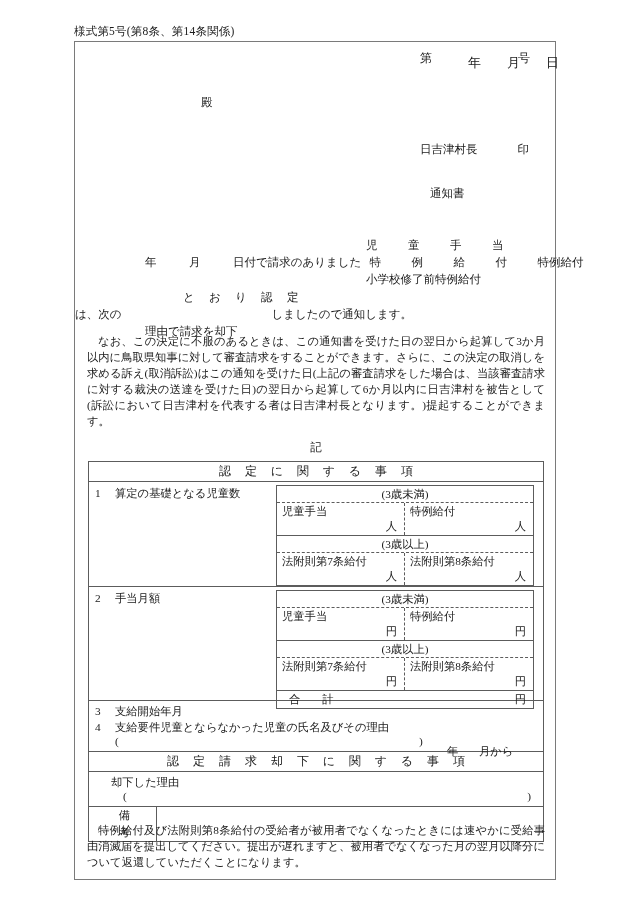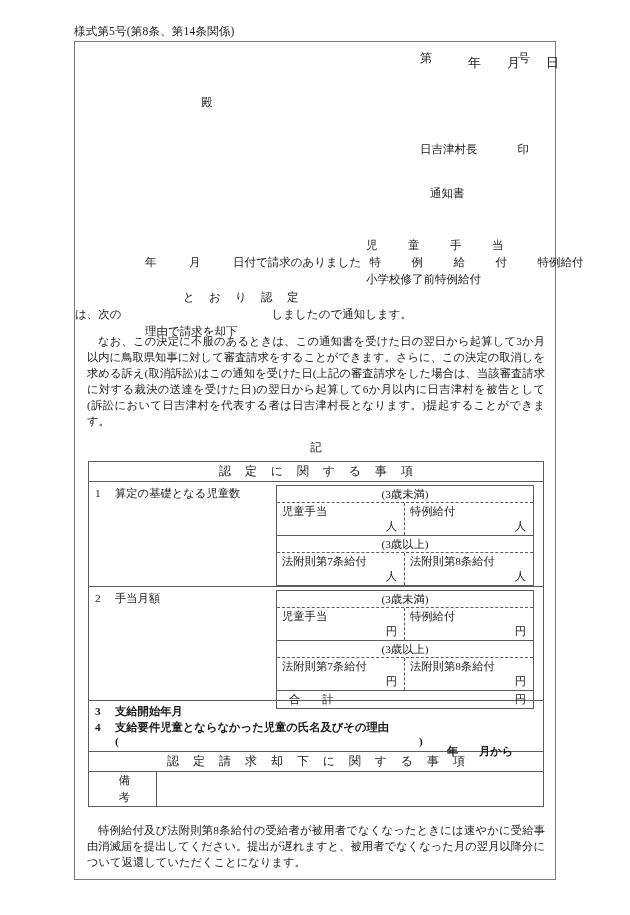--- a/index.html
+++ b/index.html
@@ -146,21 +146,21 @@
   .nest .total {
     display: flex;
     border-top: 1px solid #5c5c5c;
     height: 17px;
     line-height: 17px;
     position: relative;
   }
   .nest .total .tl { padding-left: 12px; letter-spacing: 22px; }
   .nest .total .tu { position: absolute; right: 7px; }
 
-  .line34 { position: relative; height: 100%; font-weight: bold; }
+  .line34 { position: relative; height: 100%; }
   .l3 { position: absolute; left: 6px; top: 3px; white-space: nowrap; }
   .l3 .n { display:inline-block; width: 20px; }
   .l3y { position: absolute; left: 358px; top: 3px; white-space: nowrap; margin-top: 40px; }
   .l3y .g { display:inline-block; width: 32px; }
   .l4 { position: absolute; left: 6px; top: 19px; white-space: nowrap; }
   .l4 .n { display:inline-block; width: 20px; }
   .paren-l { position: absolute; left: 26px; top: 34px; }
   .paren-r { position: absolute; left: 330px; top: 34px; }
 
   .reason-wrap { position: relative; height: 100%; }
@@ -330,20 +330,29 @@
             </div>
           </td>
         </tr>
 
         <tr>
           <td colspan="2" class="hdr">
             <span>認</span><span>定</span><span>請</span><span>求</span><span>却</span><span>下</span><span>に</span><span>関</span><span>す</span><span>る</span><span>事</span><span>項</span>
           </td>
         </tr>
 
+        <tr>
+          <td colspan="2" style="height:34px">
+            <div class="reason-wrap" style="height:34px">
+              <div class="rtitle">却下した理由</div>
+              <div class="rpl">(</div>
+              <div class="rpr">)</div>
+            </div>
+          </td>
+        </tr>
 
         <tr>
           <td class="bikou" style="height:19px">備考</td>
           <td></td>
         </tr>
       </tbody>
     </table>
 
     <div class="footnote">特例給付及び法附則第8条給付の受給者が被用者でなくなったときには速やかに受給事由消滅届を提出してください。提出が遅れますと、被用者でなくなった月の翌月以降分について返還していただくことになります。</div>
 

